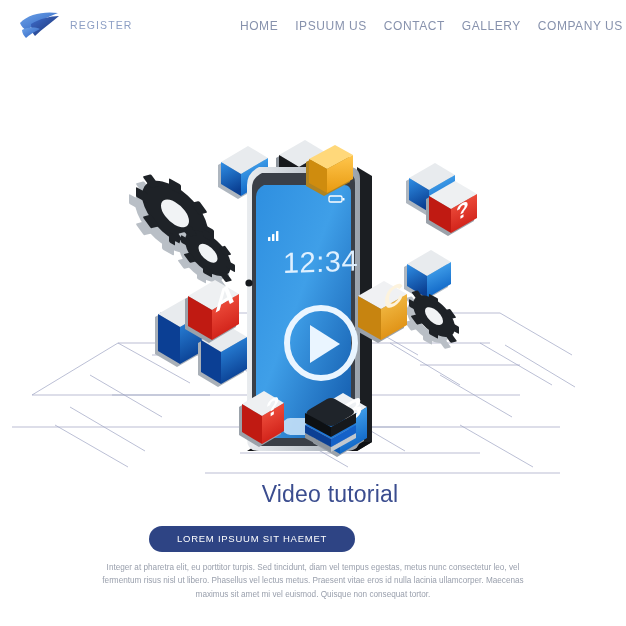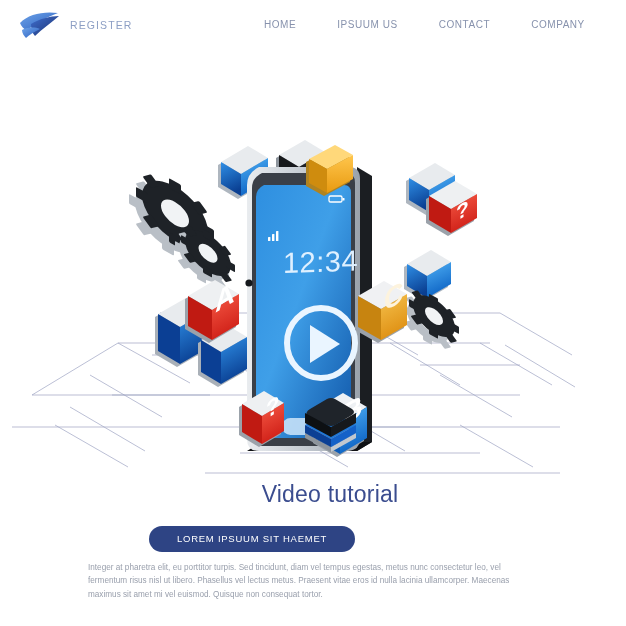--- a/index.html
+++ b/index.html
@@ -25,23 +25,23 @@
   .logo-wrap { width: 44px; height: 28px; position: relative; }
   .brand-name {
     font-size: 10.5px; letter-spacing: 1.1px;
     color: #8c9ec4; font-weight: 400;
   }
   .nav {
     position: absolute; left: 240px; top: 19px;
     display: flex; gap: 17px; align-items: center;
   }
   .nav-item {
-    font-size: 10px; letter-spacing: 0.55px;
+    font-size: 12px; letter-spacing: 0.55px;
     color: #8792ad; white-space: nowrap;
-    text-decoration: none; cursor: pointer; margin-left: 24px;
+    text-decoration: none; cursor: pointer;
   }
 
   
   .stage {
     position: absolute; left: 0; top: 55px;
     width: 626px; height: 420px;
   }
   .stage svg { display:block; }
 
   
@@ -62,20 +62,21 @@
     color: #ffffff;
     font-size: 9.5px;
     letter-spacing: 0.75px;
     padding: 7px 28px 8px;
     border: none; border-radius: 14px;
     cursor: pointer;
     font-family: "Liberation Sans", sans-serif;
   }
   .body-copy {
     position: absolute; left: 88px; top: 561px; width: 450px;
+    text-align: center;
     font-size: 8.2px; line-height: 1.62;
     color: #9aa0ad;
   }
 </style>
 </head>
 <body>
 
 <div class="header">
 
   <div class="brand">
@@ -96,21 +97,21 @@
         <path d="M4 19 C10 16, 17 16, 22 18 C16 21, 11 24, 8 27 C6 25, 4 22, 4 19 Z" fill="url(#lgA)"></path>
       </svg>
     </div>
     <span class="brand-name">REGISTER</span>
   </div>
 
   <nav class="nav">
     <a class="nav-item">HOME</a>
     <a class="nav-item">IPSUUM US</a>
     <a class="nav-item">CONTACT</a>
-    <a class="nav-item">COMPANY</a>
+    <a class="nav-item">GALLERY</a>
     <a class="nav-item">COMPANY US</a>
     <a class="nav-item">LOGIN/REGISTER</a>
   </nav>
 </div>
 
 <div class="stage">
 <svg width="626" height="420" viewBox="0 0 626 420">
   <defs>
 
     <linearGradient id="scr" x1="0" y1="0" x2="1" y2="1">

